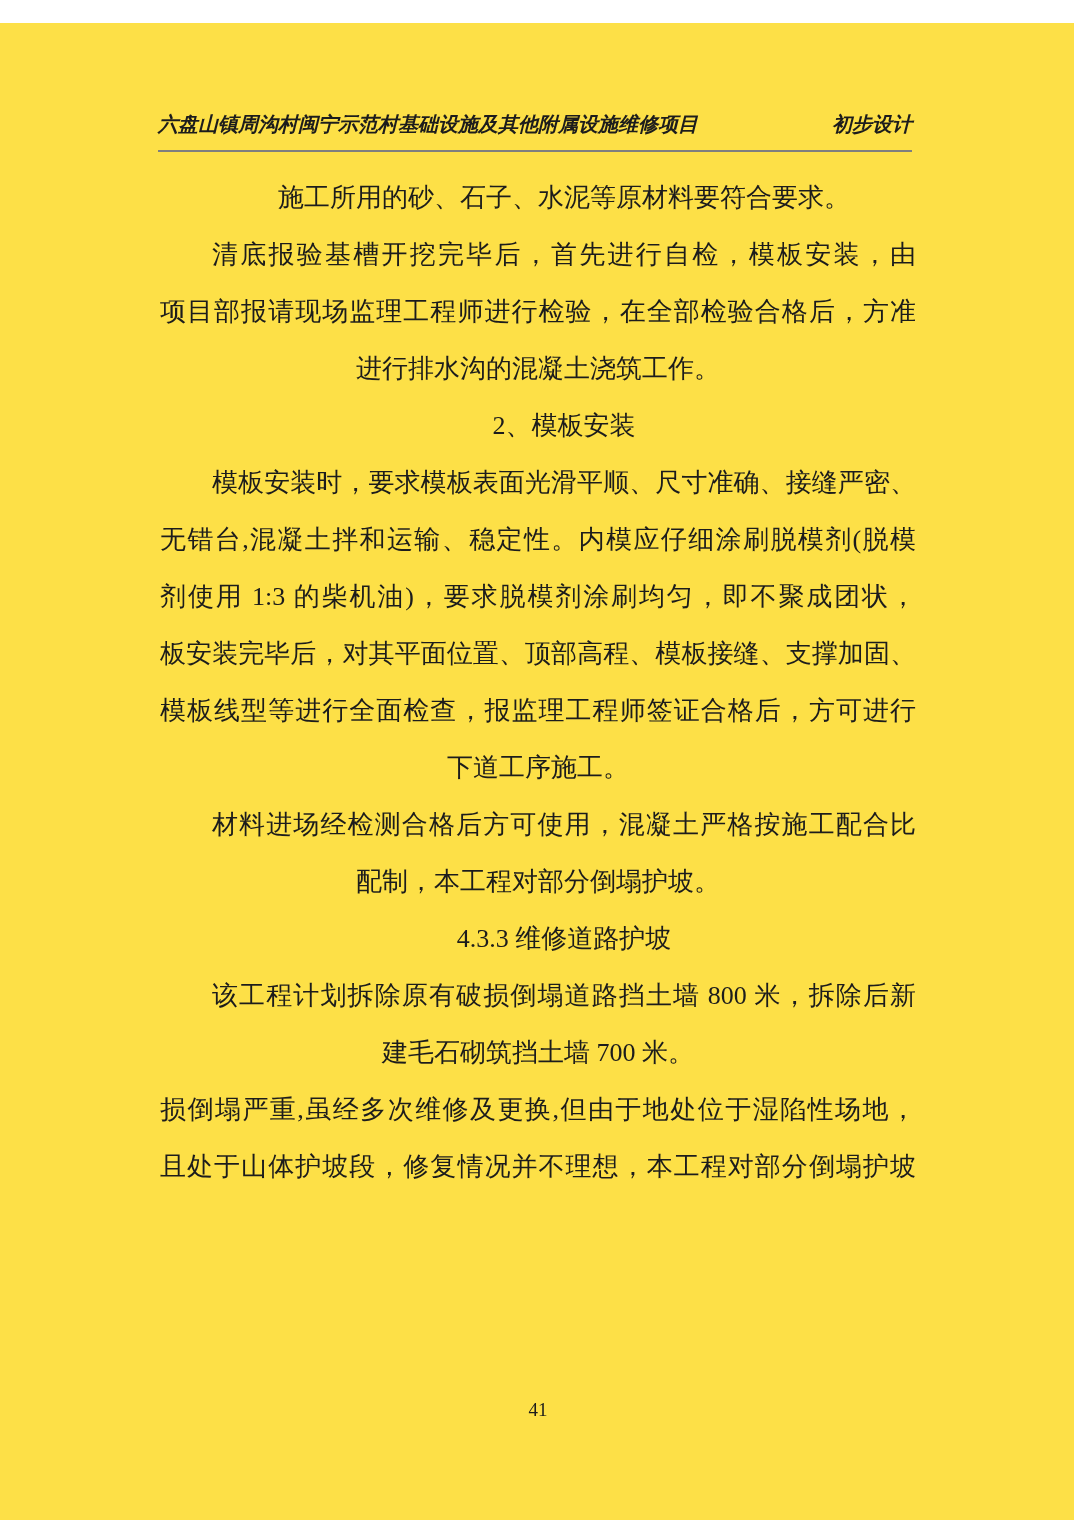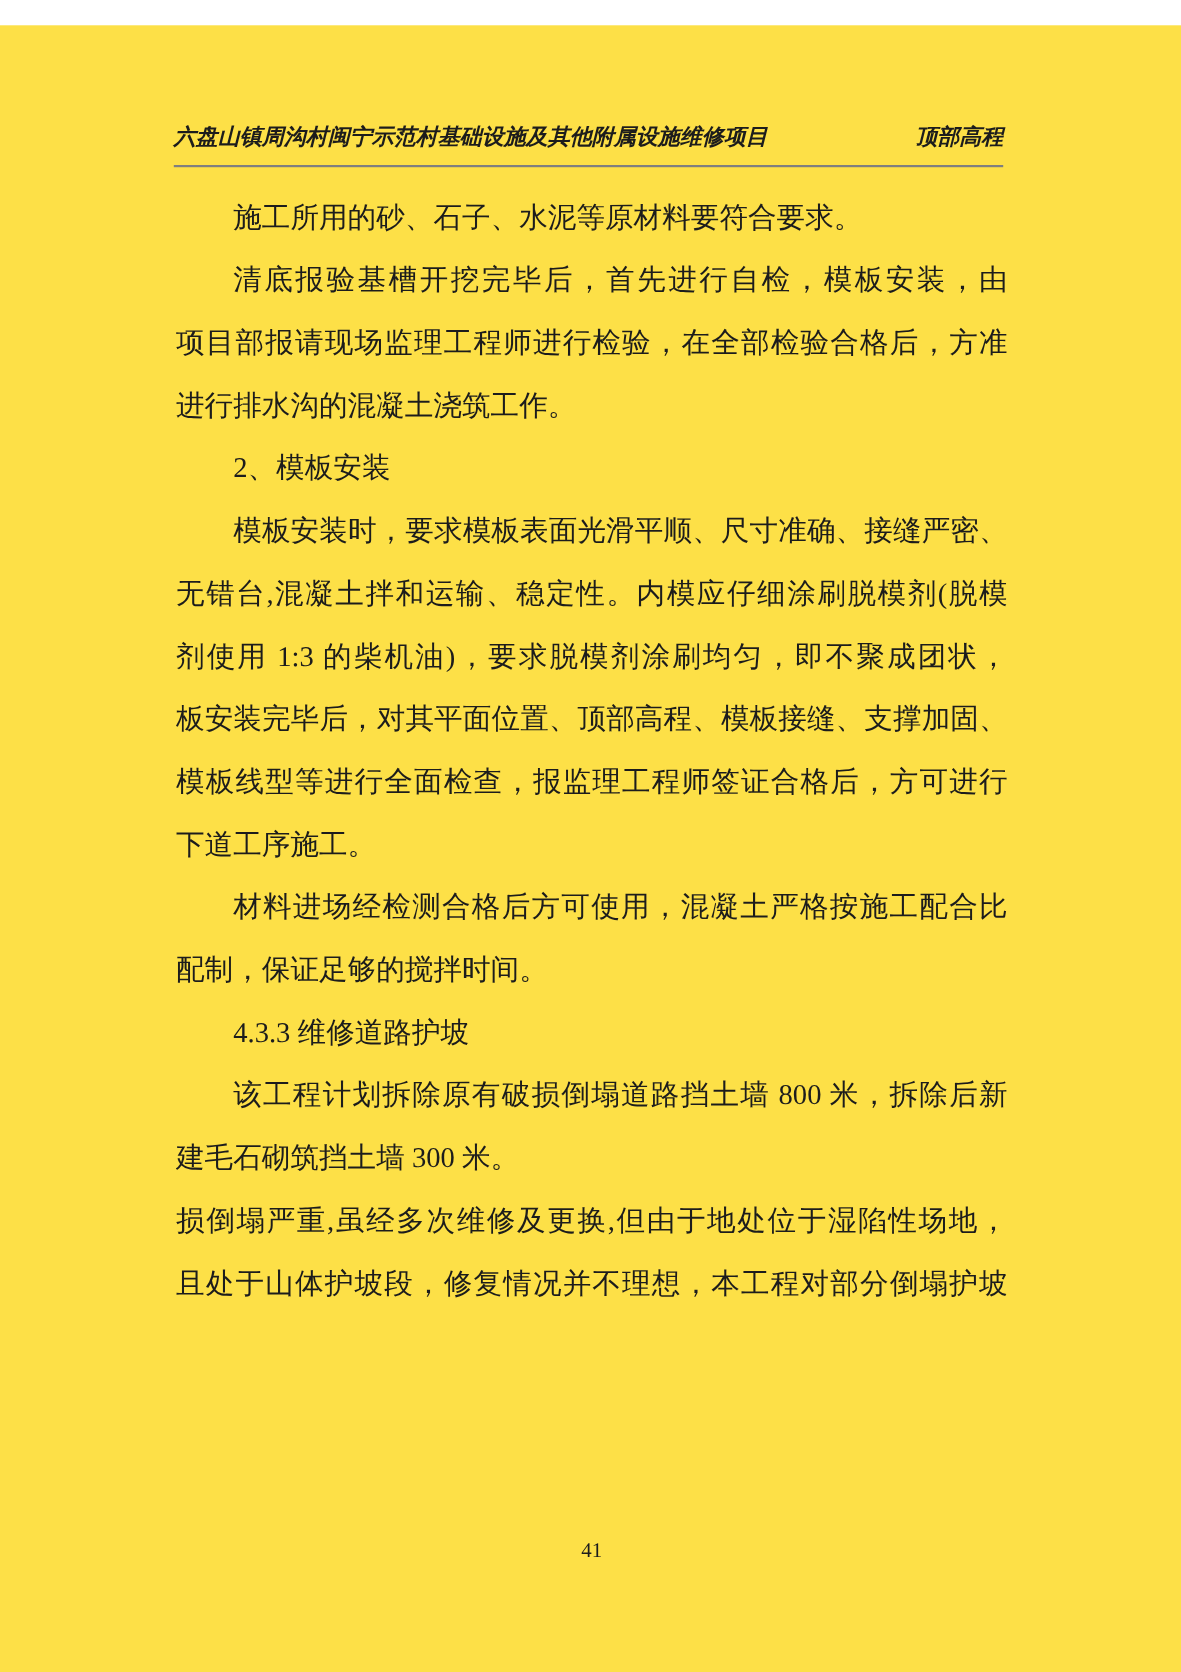--- a/index.html
+++ b/index.html
@@ -44,21 +44,21 @@
     position:absolute;
     left:160px;
     top:146px;
     width:756px;
   }
   .line{
     font-size:26px;
     line-height:57px;
     height:57px;
     overflow:hidden;
-    text-align:left;
+    text-align:center;
   }
   .line.just{
     text-align:justify;
     text-align-last:justify;
   }
   .line.indent{
     padding-left:52px;
   }
   .line.section-heading{
     font-weight:normal;
@@ -73,41 +73,41 @@
     font-size:19px;
   }
 </style>
 </head>
 <body>
 
 <div class="page">
 
   <div class="header">
     <span>六盘山镇周沟村闽宁示范村基础设施及其他附属设施维修项目</span>
-    <span>顶部高程</span>
+    <span>初步设计</span>
   </div>
   <div class="header-rule"></div>
 
   <div class="doc-body">
       <div class="line indent">施工所用的砂、石子、水泥等原材料要符合要求。</div>
       <div class="line indent just">清底报验基槽开挖完毕后，首先进行自检，模板安装，由</div>
       <div class="line just">项目部报请现场监理工程师进行检验，在全部检验合格后，方准</div>
       <div class="line">进行排水沟的混凝土浇筑工作。</div>
       <div class="line numbered-item indent">2、模板安装</div>
       <div class="line indent just">模板安装时，要求模板表面光滑平顺、尺寸准确、接缝严密、</div>
       <div class="line just">无错台,混凝土拌和运输、稳定性。内模应仔细涂刷脱模剂(脱模</div>
       <div class="line just">剂使用 1:3 的柴机油)，要求脱模剂涂刷均匀，即不聚成团状，</div>
       <div class="line just">板安装完毕后，对其平面位置、顶部高程、模板接缝、支撑加固、</div>
       <div class="line just">模板线型等进行全面检查，报监理工程师签证合格后，方可进行</div>
       <div class="line">下道工序施工。</div>
       <div class="line indent just">材料进场经检测合格后方可使用，混凝土严格按施工配合比</div>
-      <div class="line">配制，保证足够的搅拌时间。</div>
+      <div class="line">配制，本工程对部分倒塌护坡。</div>
       <div class="line section-heading indent">4.3.3 维修道路护坡</div>
       <div class="line indent just">该工程计划拆除原有破损倒塌道路挡土墙 800 米，拆除后新</div>
-      <div class="line">建毛石砌筑挡土墙 300 米。</div>
+      <div class="line">建毛石砌筑挡土墙 700 米。</div>
       <div class="line just">损倒塌严重,虽经多次维修及更换,但由于地处位于湿陷性场地，</div>
       <div class="line just">且处于山体护坡段，修复情况并不理想，本工程对部分倒塌护坡</div>
     </div>
 
   <div class="footer">
     <span>41</span>
   </div>
 
 </div>
 

